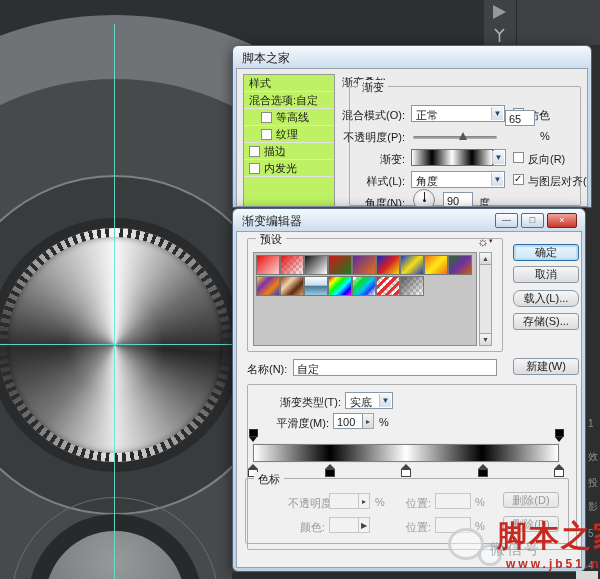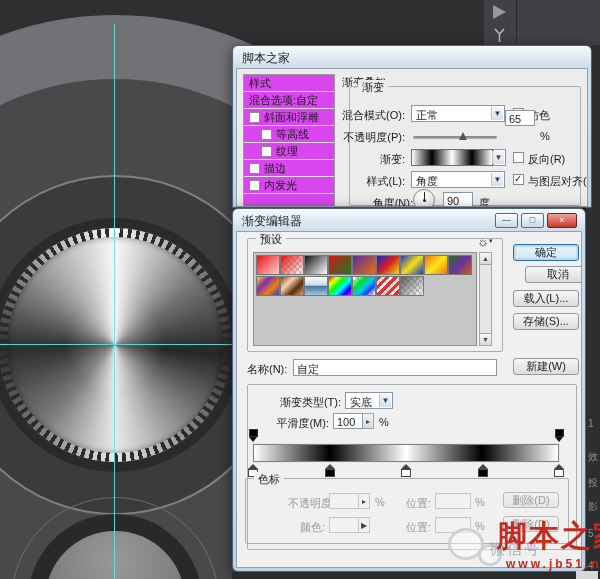--- a/index.html
+++ b/index.html
@@ -74,21 +74,21 @@
   .cb.checked::after{content:"✓";position:absolute;left:0;top:-2px;font-size:10px;font-weight:bold;color:#222;}
   .cb+.cblbl{position:absolute;white-space:nowrap;}
   .fset{position:absolute;border:1px solid #aeaeae;border-radius:2px;}
   .fset>.leg{position:absolute;top:-7px;left:8px;background:inherit;padding:0 4px;background:#ececec;}
   .ge .fset>.leg{background:#f0f0f0;}
   .spin-ar{position:absolute;width:11px;height:16px;background:linear-gradient(#f4f4f4,#dadada);
            border:1px solid #9aa;border-left:none;font-size:8px;text-align:center;line-height:15px;color:#444;}
   .dis{color:#9a9a9a !important;}
   .fdis{background:#f2f2f2 !important;border-color:#c6c6c6 !important;}
   
-  .ls-list{position:absolute;left:6px;top:5px;width:92px;height:140px;background:#d946ef;border:1px solid #9a9a9a;}
+  .ls-list{position:absolute;left:6px;top:5px;width:92px;height:140px;background:#bef264;border:1px solid #9a9a9a;}
   .ls-item{position:relative;height:17px;line-height:17px;padding-left:5px;border-bottom:1px solid #e2e2e2;white-space:nowrap;overflow:hidden;}
   .ls-item .cb{position:relative;display:inline-block;top:2px;margin-right:4px;}
   .ls-item.indent{padding-left:17px;}
   .slider-track{position:absolute;height:3px;background:linear-gradient(#7f7f7f,#b5b5b5);border-radius:2px;}
   .tri-up{position:absolute;width:0;height:0;border-left:4px solid transparent;border-right:4px solid transparent;border-bottom:8px solid #555;}
   .gswatch{position:absolute;border:1px solid #6f6f6f;}
   .dial{position:absolute;width:22px;height:22px;border-radius:50%;border:1px solid #8e8e8e;
         background:radial-gradient(circle at 40% 30%,#ffffff,#dadada);}
   .dial .needle{position:absolute;left:50%;top:2px;width:1px;height:9px;background:#222;}
   .dial .dot{position:absolute;left:50%;top:50%;width:3px;height:3px;margin:-1px 0 0 -1px;background:#222;border-radius:50%;}
@@ -146,21 +146,20 @@
       </svg>
     </div>
   </div>
 
   <div class="dlg ls">
     <div class="ttl">脚本之家</div>
     <div class="body">
       <div class="ls-list" id="ls-list">
         <div class="ls-item">样式</div>
         <div class="ls-item">混合选项:自定</div>
-      <div class="ls-item"><span class="cb"></span><span>斜面和浮雕</span></div>
           <div class="ls-item indent"><span class="cb"></span><span>等高线</span></div>
           <div class="ls-item indent"><span class="cb"></span><span>纹理</span></div>
           <div class="ls-item"><span class="cb"></span><span>描边</span></div>
           <div class="ls-item"><span class="cb"></span><span>内发光</span></div>
         </div>
 
       <div class="lbl" style="left:105px;top:6px;">渐变叠加</div>
       <div class="fset" style="left:112px;top:17px;width:232px;height:120px;">
         <span class="leg">渐变</span>
       </div>
@@ -186,21 +185,21 @@
       <span class="cb" style="left:276px;top:83px;"></span>
       <span class="cblbl" style="left:291px;top:83px;">反向(R)</span>
 
       <div class="rlbl" style="left:100px;top:105px;width:68px;">样式(L):</div>
       <div class="combo" style="left:174px;top:102px;width:94px;">
         <span>角度</span><span class="ar">▼</span>
       </div>
       <span class="cb checked" style="left:276px;top:105px;"></span>
       <span class="cblbl" style="left:291px;top:105px;">与图层对齐(I)</span>
 
-      <div class="rlbl" style="left:108px;top:127px;width:68px;">角度(N):</div>
+      <div class="rlbl" style="left:100px;top:127px;width:68px;">角度(N):</div>
       <div class="dial" style="left:176px;top:120px;">
           <span class="needle"></span>
           <span class="dot"></span>
         </div>
       <div class="field" style="left:206px;top:123px;width:30px;">90</div>
       <span class="lbl" style="left:242px;top:127px;">度</span>
     </div>
   </div>
 
   <div class="dlg ge">
@@ -265,22 +264,22 @@
           <div class="swatch checker" title="中性密度" style="left: 146px; top: 23px;">
             <i style="background: linear-gradient(135deg, rgba(70, 70, 70, 0.85), rgba(128, 128, 128, 0));"></i>
           </div>
         </div>
       <div class="vsb" style="left:242px;top:20px;height:94px;">
         <span class="a">▲</span>
         <span class="a dn">▼</span>
       </div>
 
       <div class="btn primary" style="left:276px;top:12px;width:66px;">确定</div>
-      <div class="btn" style="left:276px;top:34px;width:66px;margin-left:12px;">取消</div>
-      <div class="btn" style="left:276px;top:58px;width:66px;">载入(L)...</div>
+      <div class="btn" style="left:276px;top:34px;width:66px;">取消</div>
+      <div class="btn" style="left:276px;top:58px;width:66px;border-radius:7px;">载入(L)...</div>
       <div class="btn" style="left:276px;top:81px;width:66px;">存储(S)...</div>
 
       <div class="lbl" style="left:10px;top:130px;">名称(N):</div>
       <div class="field" style="left:56px;top:127px;width:204px;height:17px;">自定</div>
       <div class="btn" style="left:276px;top:126px;width:66px;">新建(W)</div>
 
       <div class="fset" style="left:10px;top:152px;width:330px;height:166px;"></div>
       <div class="rlbl" style="left:24px;top:163px;width:80px;">渐变类型(T):</div>
       <div class="combo" style="left:108px;top:160px;width:48px;">
         <span>实底</span><span class="ar">▼</span>

